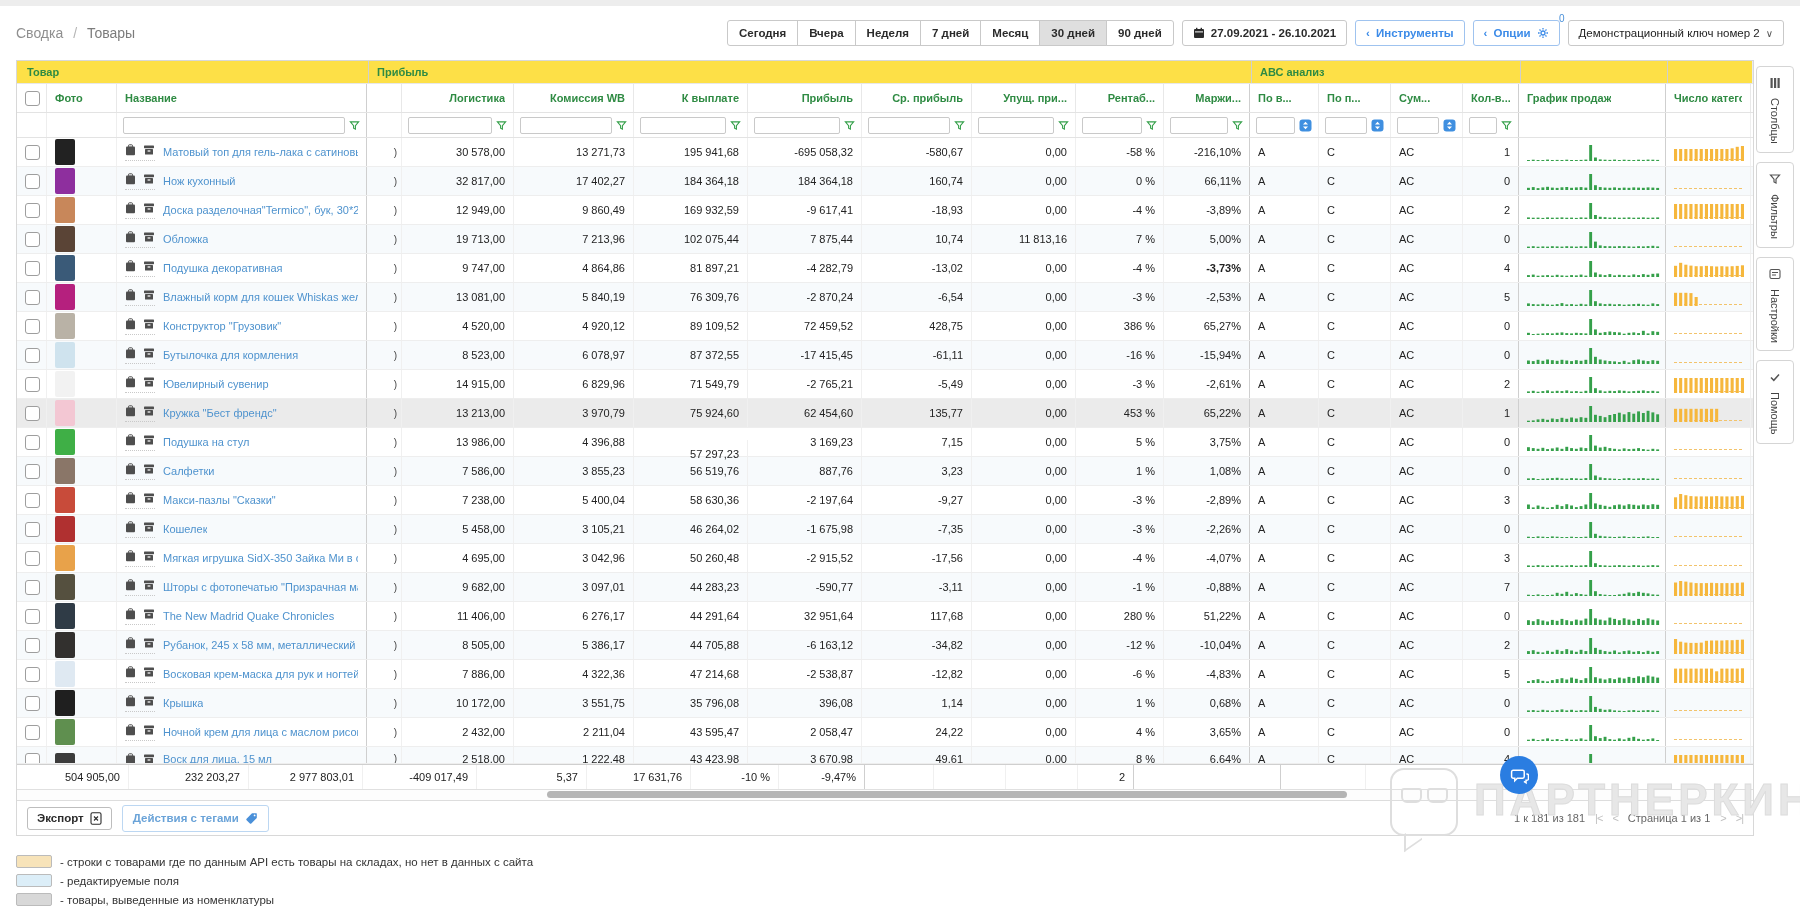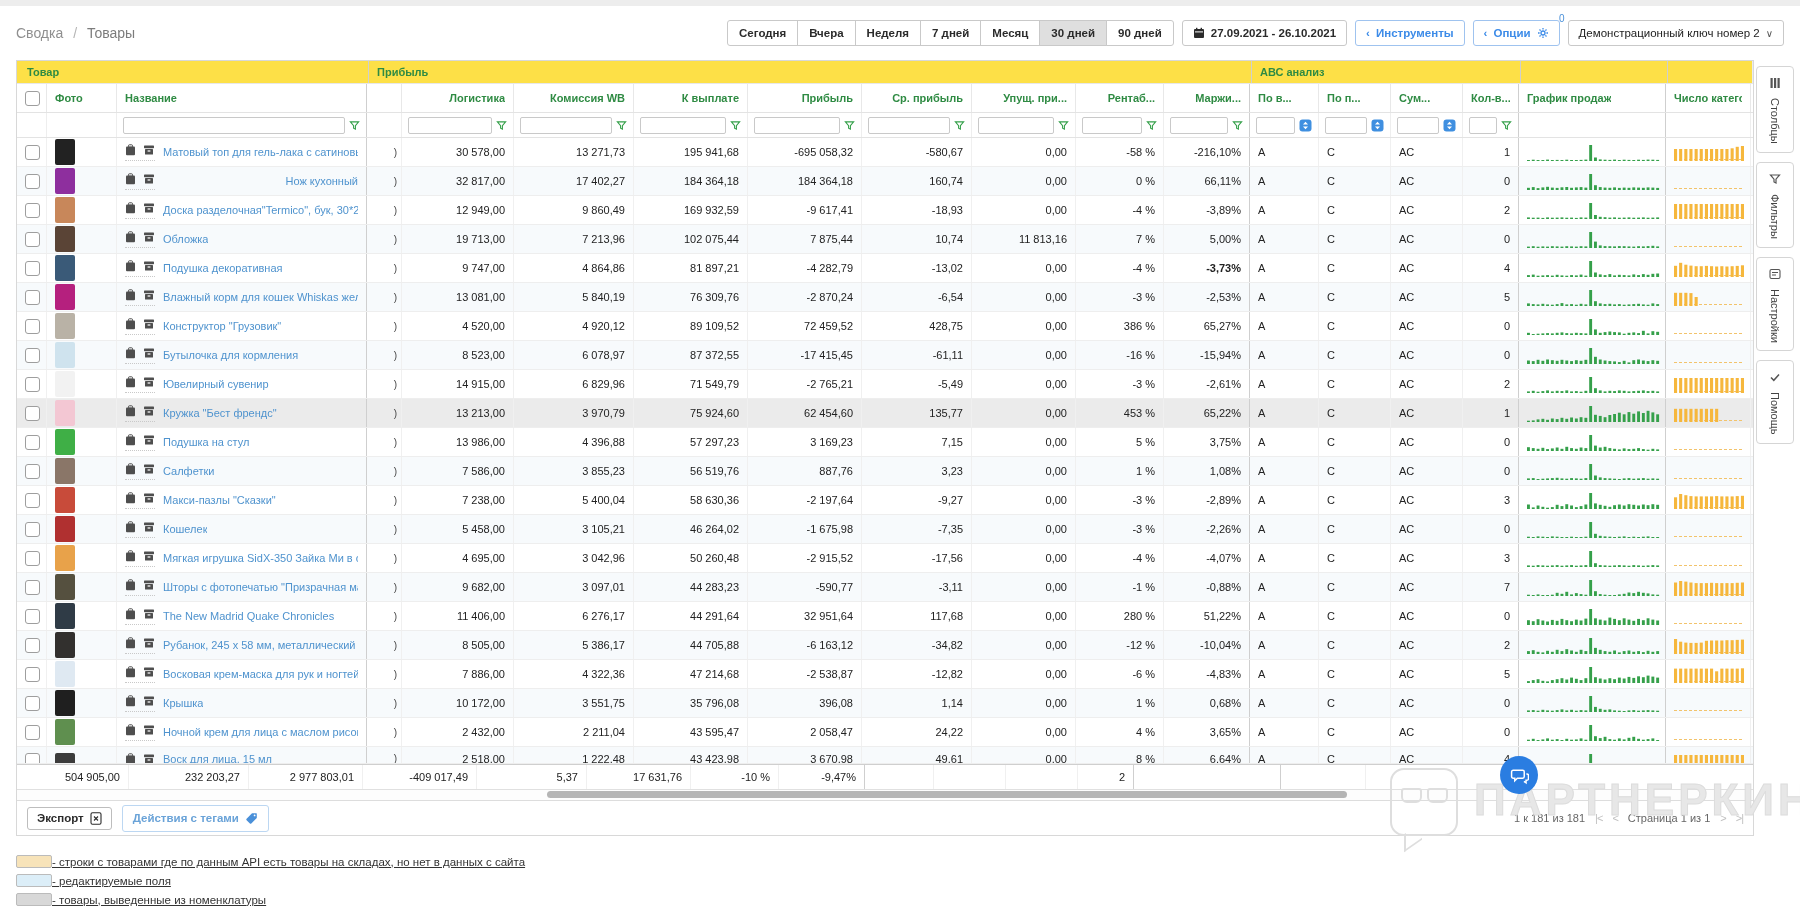--- a/index.html
+++ b/index.html
@@ -66,21 +66,21 @@
   .tagsbtn{border-color:#bcd7f2;color:#6aa3d8;}
   .bright{display:flex;align-items:center;gap:10px;font-size:11px;color:#666;}
   .parr{color:#c0c0c0;font-size:11px;cursor:pointer;letter-spacing:-1px;}
   
   #sidetabs{position:absolute;left:1756px;top:66px;display:flex;flex-direction:column;gap:9px;}
   .stab{width:30px;background:#fff;border:1px solid #d5d5d5;border-radius:4px;padding:8px 3px;display:flex;
         flex-direction:column;align-items:center;gap:5px;cursor:pointer;}
   .stab .vlabel{writing-mode:vertical-rl;font-size:11px;color:#444;}
   
   #legend{margin:16px 16px 0;}
-  .litem{display:flex;align-items:center;gap:0;height:19px;font-size:11.5px;color:#333;text-decoration:underline;}
+  .litem{display:flex;align-items:center;gap:8px;height:19px;font-size:11.5px;color:#333;}
   .lswatch{width:34px;height:11px;border:1px solid #bbb;border-radius:2px;flex:none;}
   
   .watermark{position:absolute;left:1390px;top:768px;display:flex;align-items:flex-start;gap:16px;pointer-events:none;z-index:6;}
   .wbubble{position:relative;width:64px;height:64px;border:2px solid #dedede;border-radius:14px;background:transparent;}
   .weyes{display:flex;gap:5px;justify-content:center;margin-top:18px;}
   .weyes span{width:17px;height:11px;border:2px solid #dedede;border-radius:3px 3px 6px 6px;}
   .wtail{position:absolute;left:12px;bottom:-12px;width:16px;height:16px;border-left:2px solid #dedede;border-bottom:2px solid #dedede;transform:skewY(-35deg);background:transparent;}
   .wtext{font-size:44px;font-weight:bold;color:#e7e7e7;letter-spacing:4px;line-height:64px;
          -webkit-text-stroke:1px #dcdcdc;}
   .fab{position:absolute;left:1500px;top:756px;width:38px;height:38px;border-radius:50%;background:#2a7de1;
@@ -415,21 +415,21 @@
             </div>
           </div>
         </div>
         <div class="drow even">
           <div class="cell " style="width: 30px;">
             <span class="cb"></span>
           </div>
           <div class="cell " style="width: 70px;">
             <span class="thumb" style="background: rgb(142, 47, 158);"></span>
           </div>
-          <div class="cell " style="width: 250px; justify-content: space-between;">
+          <div class="cell " style="width: 250px;">
             <span class="acticons">
               <span><svg width="11" height="12" viewBox="0 0 11 12">
                   <rect x="3.5" y="0.8" width="4" height="2.4" rx="0.8" fill="none" stroke="#4e4e4e"></rect>
                   <rect x="1" y="2.6" width="9" height="8.6" rx="1" fill="#4e4e4e"></rect>
                 </svg></span>
               <span><svg width="12" height="12" viewBox="0 0 12 12" fill="#4e4e4e">
                   <rect x="1" y="1.6" width="10" height="2.6" rx="0.6"></rect>
                   <rect x="2" y="5" width="8" height="5.6" rx="0.6"></rect>
                   <rect x="4.6" y="6.4" width="2.8" height="1.2" fill="#fff"></rect>
                 </svg></span>
@@ -1184,21 +1184,21 @@
                   <rect x="4.6" y="6.4" width="2.8" height="1.2" fill="#fff"></rect>
                 </svg></span>
             </span>
             <a class="plink">Подушка на стул</a>
           </div>
           <div class="cell gstart" style="width: 36px;">
             <span class="slivch">)</span>
           </div>
           <div class="cell num" style="width: 112px;">13 986,00</div>
           <div class="cell num" style="width: 120px;">4 396,88</div>
-          <div class="cell num" style="width: 114px;">57 297,23</div>
+          <div class="cell num" style="width: 114px; margin-top: 12px;">57 297,23</div>
           <div class="cell num" style="width: 114px;">3 169,23</div>
           <div class="cell num" style="width: 110px;">7,15</div>
           <div class="cell num" style="width: 104px;">0,00</div>
           <div class="cell num" style="width: 88px;">5 %</div>
           <div class="cell num" style="width: 86px;">3,75%</div>
           <div class="cell gstart" style="width: 70px;">A</div>
           <div class="cell " style="width: 72px;">C</div>
           <div class="cell " style="width: 72px;">AC</div>
           <div class="cell num" style="width: 56px;">0</div>
           <div class="cell gstart" style="width: 148px;">

